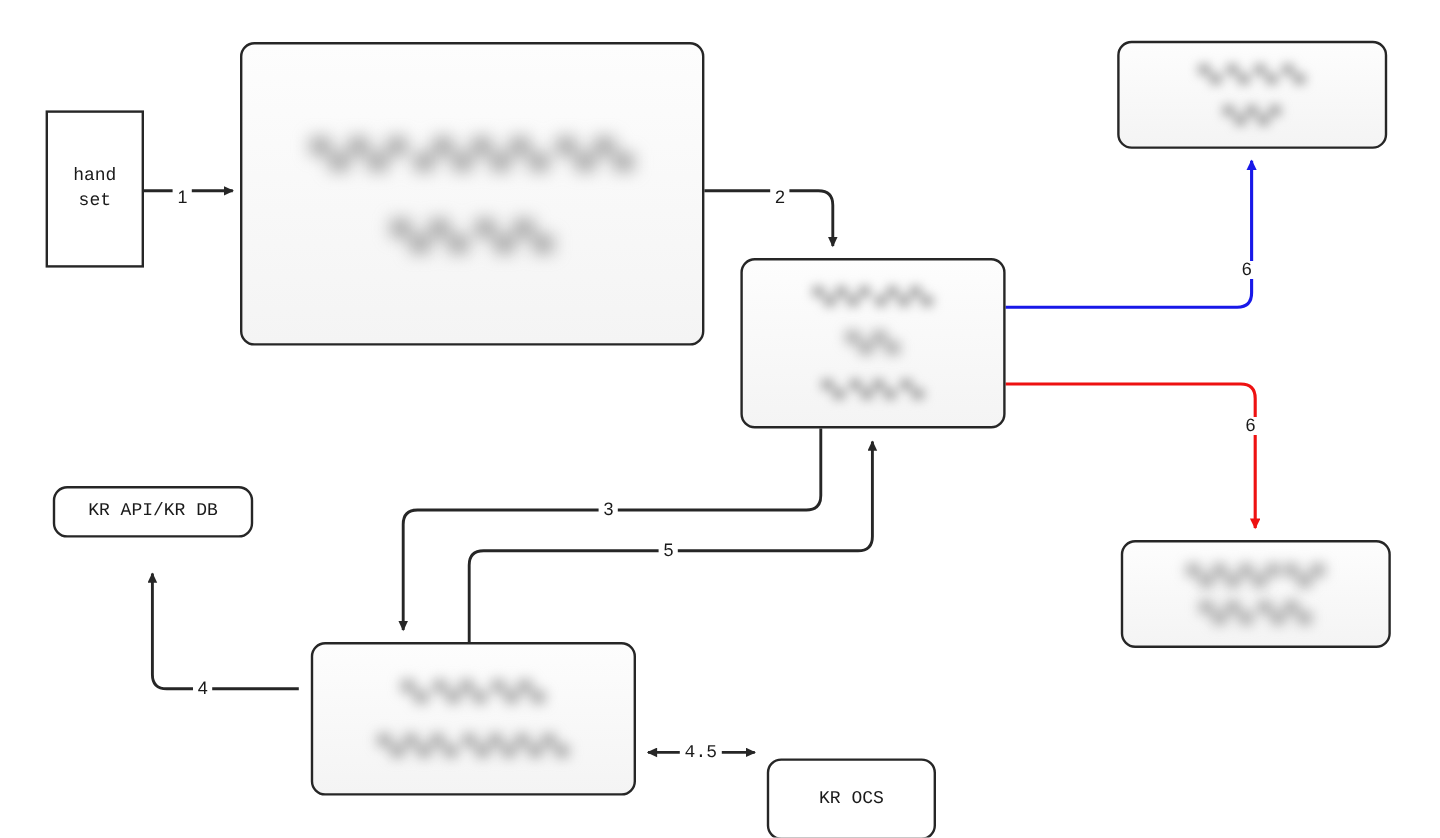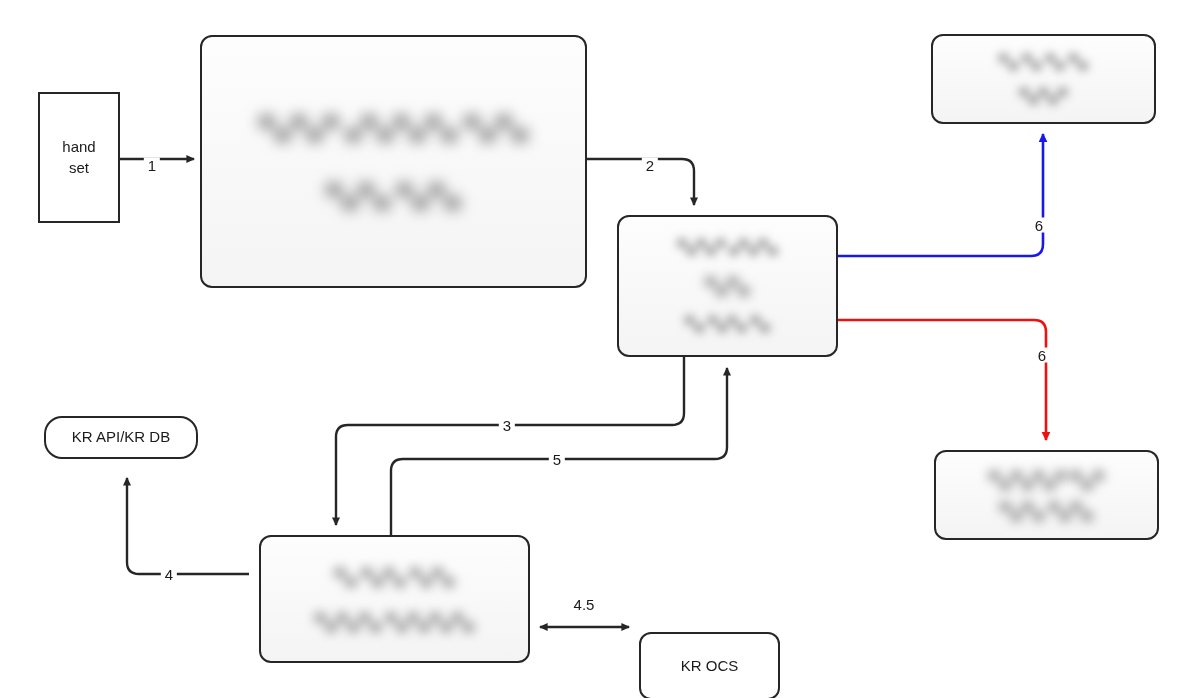--- a/index.html
+++ b/index.html
@@ -80,21 +80,21 @@
     line-height: 1.55;
   }
   .blur-text.big {
     filter: blur(7px);
     font-size: 22px;
     line-height: 1.7;
   }
   .blur-text.mid { filter: blur(5.5px); font-size: 15px; }
   .blur-text.sm  { filter: blur(4.6px); font-size: 13px; }
 
-  .node-label { white-space: pre-line; }
+  .node-label { white-space: pre-line; font-family: Liberation Mono, monospace; }
 </style>
 </head>
 <body>
 
 <div id="diagram-root">
 
   <svg id="connectors" viewBox="0 0 1200 698" xmlns="http://www.w3.org/2000/svg">
     <defs>
       <marker id="ah-dark" markerWidth="10" markerHeight="10" refX="7.6" refY="4" orient="auto" markerUnits="userSpaceOnUse">
         <path d="M0,0 L8.6,4 L0,8 z" fill="#262626"></path>
@@ -141,21 +141,21 @@
     <span class="blur-text sm">▀▄▀▄▀ ▄▀▄▀▄</span>
     <span class="blur-text mid">▀▄▀▄</span>
     <span class="blur-text sm">▀▄ ▀▄▀▄ ▀▄</span>
   </div>
 
   <div class="node rounded blurred" style="left:259px; top:535px; width:271px; height:128px; flex-direction:column; justify-content:center; gap:22px;">
     <span class="blur-text mid">▀▄ ▀▄▀▄ ▀▄▀▄</span>
     <span class="blur-text mid">▀▄▀▄▀▄ ▀▄▀▄▀▄▀▄</span>
   </div>
 
-  <div class="node rounded" style="left:44px; top:416px; width:154px; height:43px;border-radius:18px;">
+  <div class="node rounded" style="left:44px; top:405px; width:167px; height:43px;">
     <span class="node-label">KR API/KR DB</span>
   </div>
 
   <div class="node rounded" style="left:639px; top:588px; width:141px; height:68px;margin-top:44px;">
     <span class="node-label">KR OCS</span>
   </div>
 
   <div class="node rounded blurred" style="left:931px; top:34px; width:225px; height:90px; flex-direction:column; justify-content:center; gap:14px;">
     <span class="blur-text sm">▀▄ ▀▄ ▀▄ ▀▄</span>
     <span class="blur-text sm">▀▄▀▄▀</span>
@@ -163,18 +163,18 @@
 
   <div class="node rounded blurred" style="left:934px; top:450px; width:225px; height:90px; flex-direction:column; justify-content:center; gap:8px;">
     <span class="blur-text mid">▀▄▀▄▀▄▀ ▀▄▀</span>
     <span class="blur-text mid">▀▄▀▄ ▀▄▀▄</span>
   </div>
 
   <span class="edge-label" style="left:152px; top:165px;">1</span>
   <span class="edge-label" style="left:650px; top:165px;">2</span>
   <span class="edge-label" style="left:507px; top:425px;">3</span>
   <span class="edge-label" style="left:169px; top:574px;">4</span>
-  <span class="edge-label" style="left:584px; top:604px;">4.5</span>
+  <span class="edge-label" style="left:584px; top:627px;font-family:Liberation Mono, monospace;">4.5</span>
   <span class="edge-label" style="left:557px; top:459px;">5</span>
   <span class="edge-label" style="left:1039px; top:225px;">6</span>
   <span class="edge-label" style="left:1042px; top:355px;">6</span>
 
 </div>
 
 </body></html>

